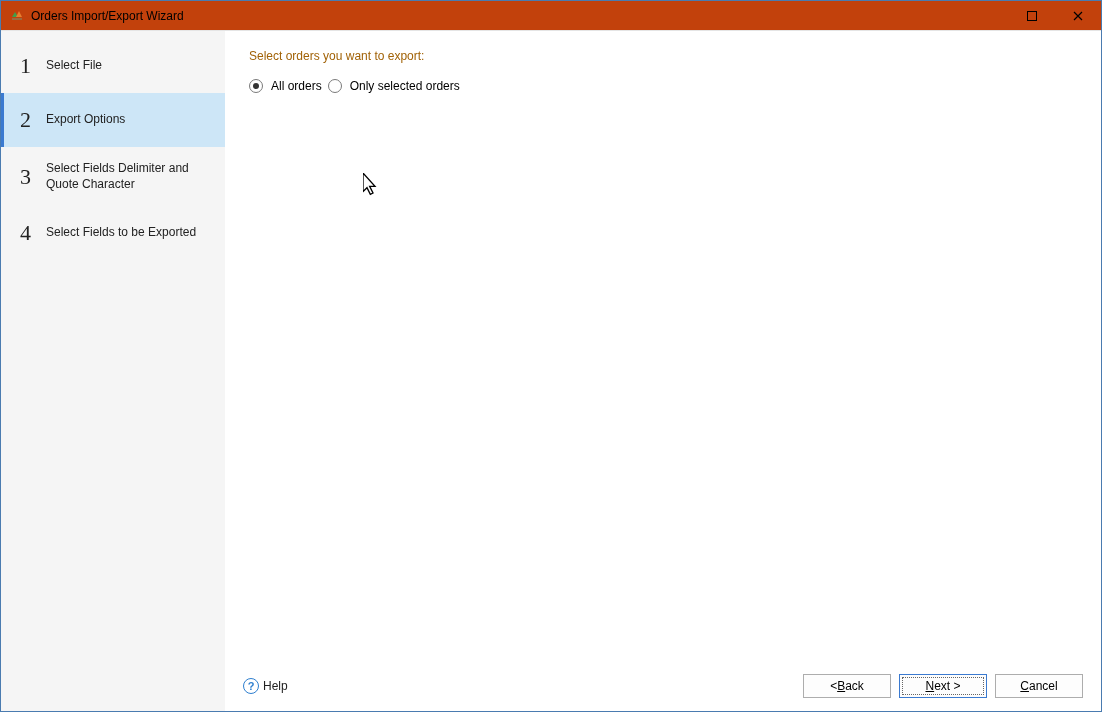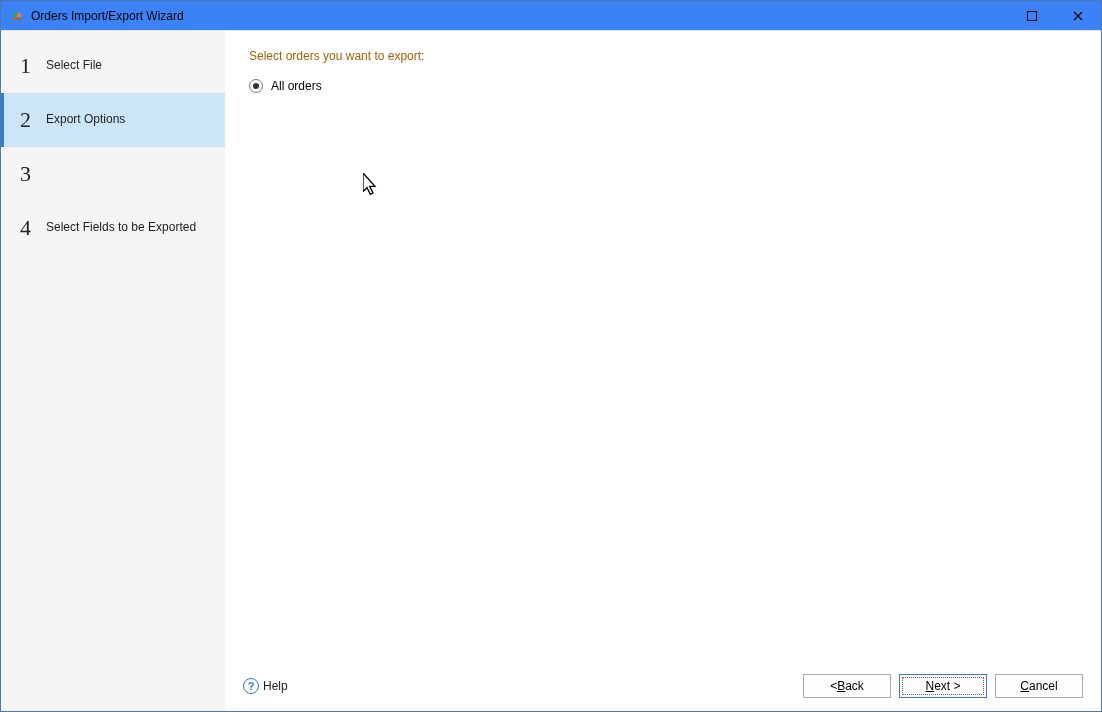--- a/index.html
+++ b/index.html
@@ -14,21 +14,21 @@
       color: #000;
       width: 1102px;
       height: 712px;
       overflow: hidden;
       border: 1px solid #4a7bb0;
       position: relative;
     }
     
     .titlebar {
       height: 30px;
-      background: #3b82f6;
+      background: #c2410c;
       display: flex;
       align-items: center;
       padding-left: 8px;
       border-bottom: 1px solid #e5e5e5;
     }
     .titlebar .app-icon {
       width: 16px;
       height: 16px;
       margin-right: 6px;
       display: inline-block;
@@ -232,37 +232,42 @@
     <div class="step-item">
       <div class="step-num">1</div>
       <div class="step-label">Select File</div>
     </div>
     <div class="step-item active">
       <div class="step-num">2</div>
       <div class="step-label">Export Options</div>
     </div>
     <div class="step-item">
       <div class="step-num">3</div>
+      <div class="step-label">Select Fields Delimiter and Quote Character</div>
     </div>
     <div class="step-item">
       <div class="step-num">4</div>
       <div class="step-label">Select Fields to be Exported</div>
     </div>
   </div>
 
   <div class="content">
     <div class="prompt">Select orders you want to export:</div>
 
     <div class="radio-group">
       <div class="radio-row selected">
         <span class="radio-circle">
             <span class="radio-dot"></span>
           </span>
         <span>All orders</span>
       </div>
+      <div class="radio-row">
+        <span class="radio-circle"></span>
+        <span>Only selected orders</span>
+      </div>
     </div>
 
     <div class="cursor">
       <svg viewBox="0 0 12 20">
         <path d="M0 0 L0 14 L3 11 L5.5 16 L7.5 15 L5 10 L9 10 Z" fill="#fff" stroke="#000" stroke-width="1"></path>
       </svg>
     </div>
 
     <div class="footer">
       <div class="help-link">

